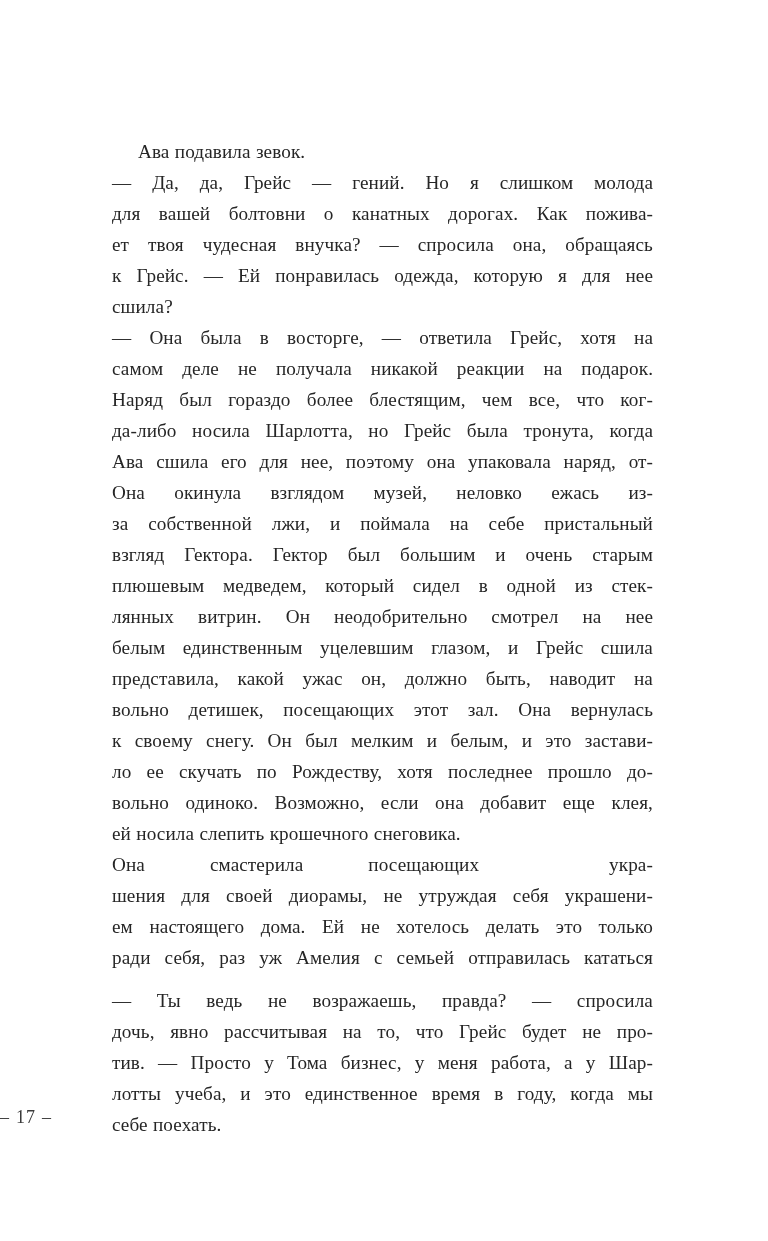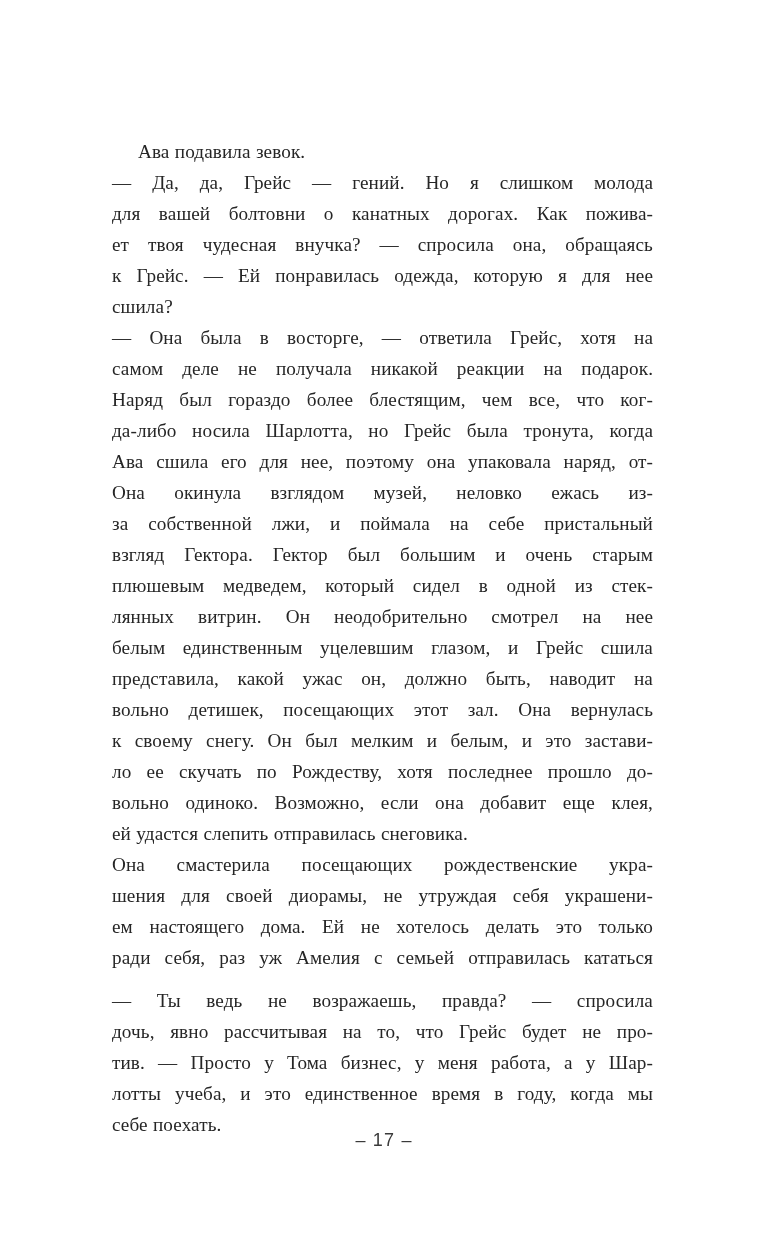--- a/index.html
+++ b/index.html
@@ -66,27 +66,26 @@
   .tline.last { display: block; white-space: pre; }
 
   .para + .para { margin-top: 0; }
   .para.gap-before { margin-top: 12px; }
 
   
   .folio {
     position: absolute;
     left: 0;
     right: 0;
-    top: 1129px;
-    text-align: center;
+    top: 1106px;
     font-size: 18px;
     line-height: 22px;
     color: #3a3a3a;
     letter-spacing: 1.2px;
-    font-family: Liberation Sans, sans-serif;
+    font-family: Liberation Serif, serif;
   }
 </style>
 </head>
 <body>
 
 <div class="page-sheet">
 
   <div class="text-column" id="text-column">
 
   <p class="para">
@@ -111,24 +110,24 @@
         <span class="tline"><span class="w">за</span><span class="sp"></span><span class="w">собственной</span><span class="sp"></span><span class="w">лжи,</span><span class="sp"></span><span class="w">и</span><span class="sp"></span><span class="w">поймала</span><span class="sp"></span><span class="w">на</span><span class="sp"></span><span class="w">себе</span><span class="sp"></span><span class="w">пристальный</span></span>
         <span class="tline"><span class="w">взгляд</span><span class="sp"></span><span class="w">Гектора.</span><span class="sp"></span><span class="w">Гектор</span><span class="sp"></span><span class="w">был</span><span class="sp"></span><span class="w">большим</span><span class="sp"></span><span class="w">и</span><span class="sp"></span><span class="w">очень</span><span class="sp"></span><span class="w">старым</span></span>
         <span class="tline"><span class="w">плюшевым</span><span class="sp"></span><span class="w">медведем,</span><span class="sp"></span><span class="w">который</span><span class="sp"></span><span class="w">сидел</span><span class="sp"></span><span class="w">в</span><span class="sp"></span><span class="w">одной</span><span class="sp"></span><span class="w">из</span><span class="sp"></span><span class="w">стек-</span></span>
         <span class="tline"><span class="w">лянных</span><span class="sp"></span><span class="w">витрин.</span><span class="sp"></span><span class="w">Он</span><span class="sp"></span><span class="w">неодобрительно</span><span class="sp"></span><span class="w">смотрел</span><span class="sp"></span><span class="w">на</span><span class="sp"></span><span class="w">нее</span></span>
         <span class="tline"><span class="w">белым</span><span class="sp"></span><span class="w">единственным</span><span class="sp"></span><span class="w">уцелевшим</span><span class="sp"></span><span class="w">глазом,</span><span class="sp"></span><span class="w">и</span><span class="sp"></span><span class="w">Грейс</span><span class="sp"></span><span class="w">сшила</span></span>
         <span class="tline"><span class="w">представила,</span><span class="sp"></span><span class="w">какой</span><span class="sp"></span><span class="w">ужас</span><span class="sp"></span><span class="w">он,</span><span class="sp"></span><span class="w">должно</span><span class="sp"></span><span class="w">быть,</span><span class="sp"></span><span class="w">наводит</span><span class="sp"></span><span class="w">на</span></span>
         <span class="tline"><span class="w">вольно</span><span class="sp"></span><span class="w">детишек,</span><span class="sp"></span><span class="w">посещающих</span><span class="sp"></span><span class="w">этот</span><span class="sp"></span><span class="w">зал.</span><span class="sp"></span><span class="w">Она</span><span class="sp"></span><span class="w">вернулась</span></span>
         <span class="tline"><span class="w">к</span><span class="sp"></span><span class="w">своему</span><span class="sp"></span><span class="w">снегу.</span><span class="sp"></span><span class="w">Он</span><span class="sp"></span><span class="w">был</span><span class="sp"></span><span class="w">мелким</span><span class="sp"></span><span class="w">и</span><span class="sp"></span><span class="w">белым,</span><span class="sp"></span><span class="w">и</span><span class="sp"></span><span class="w">это</span><span class="sp"></span><span class="w">застави-</span></span>
         <span class="tline"><span class="w">ло</span><span class="sp"></span><span class="w">ее</span><span class="sp"></span><span class="w">скучать</span><span class="sp"></span><span class="w">по</span><span class="sp"></span><span class="w">Рождеству,</span><span class="sp"></span><span class="w">хотя</span><span class="sp"></span><span class="w">последнее</span><span class="sp"></span><span class="w">прошло</span><span class="sp"></span><span class="w">до-</span></span>
         <span class="tline"><span class="w">вольно</span><span class="sp"></span><span class="w">одиноко.</span><span class="sp"></span><span class="w">Возможно,</span><span class="sp"></span><span class="w">если</span><span class="sp"></span><span class="w">она</span><span class="sp"></span><span class="w">добавит</span><span class="sp"></span><span class="w">еще</span><span class="sp"></span><span class="w">клея,</span></span>
-        <span class="tline last">ей удастся слепить отправилась снеговика.</span>
+        <span class="tline last">ей носила слепить крошечного снеговика.</span>
       </p>
       <p class="para">
-        <span class="tline"><span class="lead"></span><span class="w">Она</span><span class="sp"></span><span class="w">смастерила</span><span class="sp"></span><span class="w">посещающих</span><span class="sp"></span><span class="w">рождественские</span><span class="sp"></span><span class="w">укра-</span></span>
+        <span class="tline"><span class="lead"></span><span class="w">Она</span><span class="sp"></span><span class="w">смастерила</span><span class="sp"></span><span class="w">посещающих</span><span class="sp"></span><span class="sp"></span><span class="w">укра-</span></span>
         <span class="tline"><span class="w">шения</span><span class="sp"></span><span class="w">для</span><span class="sp"></span><span class="w">своей</span><span class="sp"></span><span class="w">диорамы,</span><span class="sp"></span><span class="w">не</span><span class="sp"></span><span class="w">утруждая</span><span class="sp"></span><span class="w">себя</span><span class="sp"></span><span class="w">украшени-</span></span>
         <span class="tline"><span class="w">ем</span><span class="sp"></span><span class="w">настоящего</span><span class="sp"></span><span class="w">дома.</span><span class="sp"></span><span class="w">Ей</span><span class="sp"></span><span class="w">не</span><span class="sp"></span><span class="w">хотелось</span><span class="sp"></span><span class="w">делать</span><span class="sp"></span><span class="w">это</span><span class="sp"></span><span class="w">только</span></span>
         <span class="tline"><span class="w">ради</span><span class="sp"></span><span class="w">себя,</span><span class="sp"></span><span class="w">раз</span><span class="sp"></span><span class="w">уж</span><span class="sp"></span><span class="w">Амелия</span><span class="sp"></span><span class="w">с</span><span class="sp"></span><span class="w">семьей</span><span class="sp"></span><span class="w">отправилась</span><span class="sp"></span><span class="w">кататься</span></span>
       </p>
       <p class="para gap-before">
         <span class="tline"><span class="lead"></span><span class="w">—</span><span class="sp"></span><span class="w">Ты</span><span class="sp"></span><span class="w">ведь</span><span class="sp"></span><span class="w">не</span><span class="sp"></span><span class="w">возражаешь,</span><span class="sp"></span><span class="w">правда?</span><span class="sp"></span><span class="w">—</span><span class="sp"></span><span class="w">спросила</span></span>
         <span class="tline"><span class="w">дочь,</span><span class="sp"></span><span class="w">явно</span><span class="sp"></span><span class="w">рассчитывая</span><span class="sp"></span><span class="w">на</span><span class="sp"></span><span class="w">то,</span><span class="sp"></span><span class="w">что</span><span class="sp"></span><span class="w">Грейс</span><span class="sp"></span><span class="w">будет</span><span class="sp"></span><span class="w">не</span><span class="sp"></span><span class="w">про-</span></span>
         <span class="tline"><span class="w">тив.</span><span class="sp"></span><span class="w">—</span><span class="sp"></span><span class="w">Просто</span><span class="sp"></span><span class="w">у</span><span class="sp"></span><span class="w">Тома</span><span class="sp"></span><span class="w">бизнес,</span><span class="sp"></span><span class="w">у</span><span class="sp"></span><span class="w">меня</span><span class="sp"></span><span class="w">работа,</span><span class="sp"></span><span class="w">а</span><span class="sp"></span><span class="w">у</span><span class="sp"></span><span class="w">Шар-</span></span>
         <span class="tline"><span class="w">лотты</span><span class="sp"></span><span class="w">учеба,</span><span class="sp"></span><span class="w">и</span><span class="sp"></span><span class="w">это</span><span class="sp"></span><span class="w">единственное</span><span class="sp"></span><span class="w">время</span><span class="sp"></span><span class="w">в</span><span class="sp"></span><span class="w">году,</span><span class="sp"></span><span class="w">когда</span><span class="sp"></span><span class="w">мы</span></span>
         <span class="tline last">себе поехать.</span>

